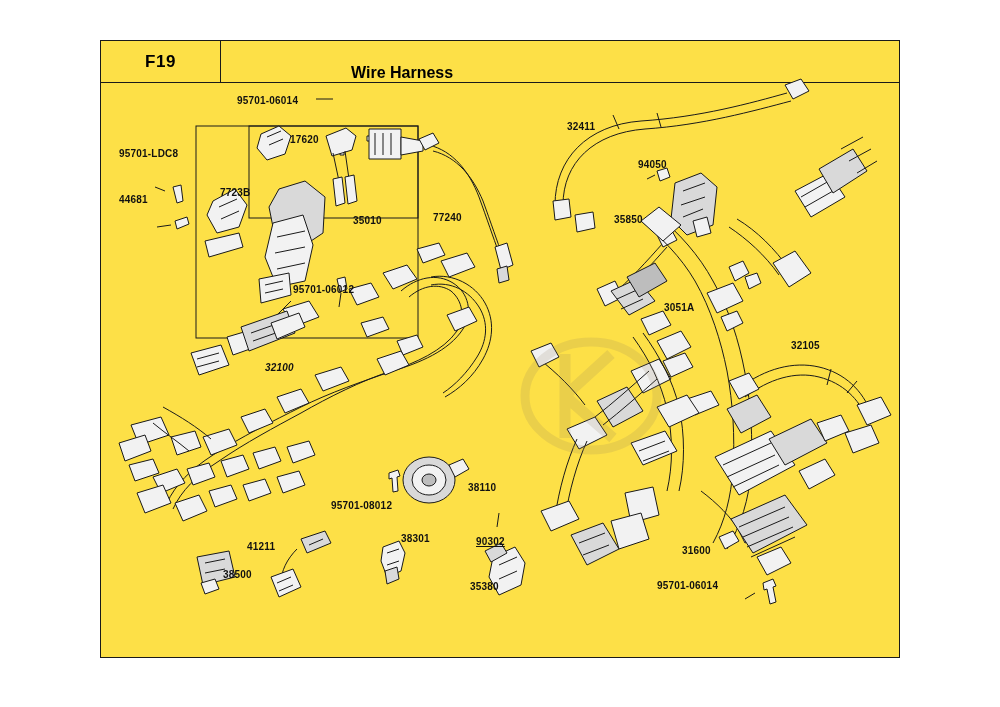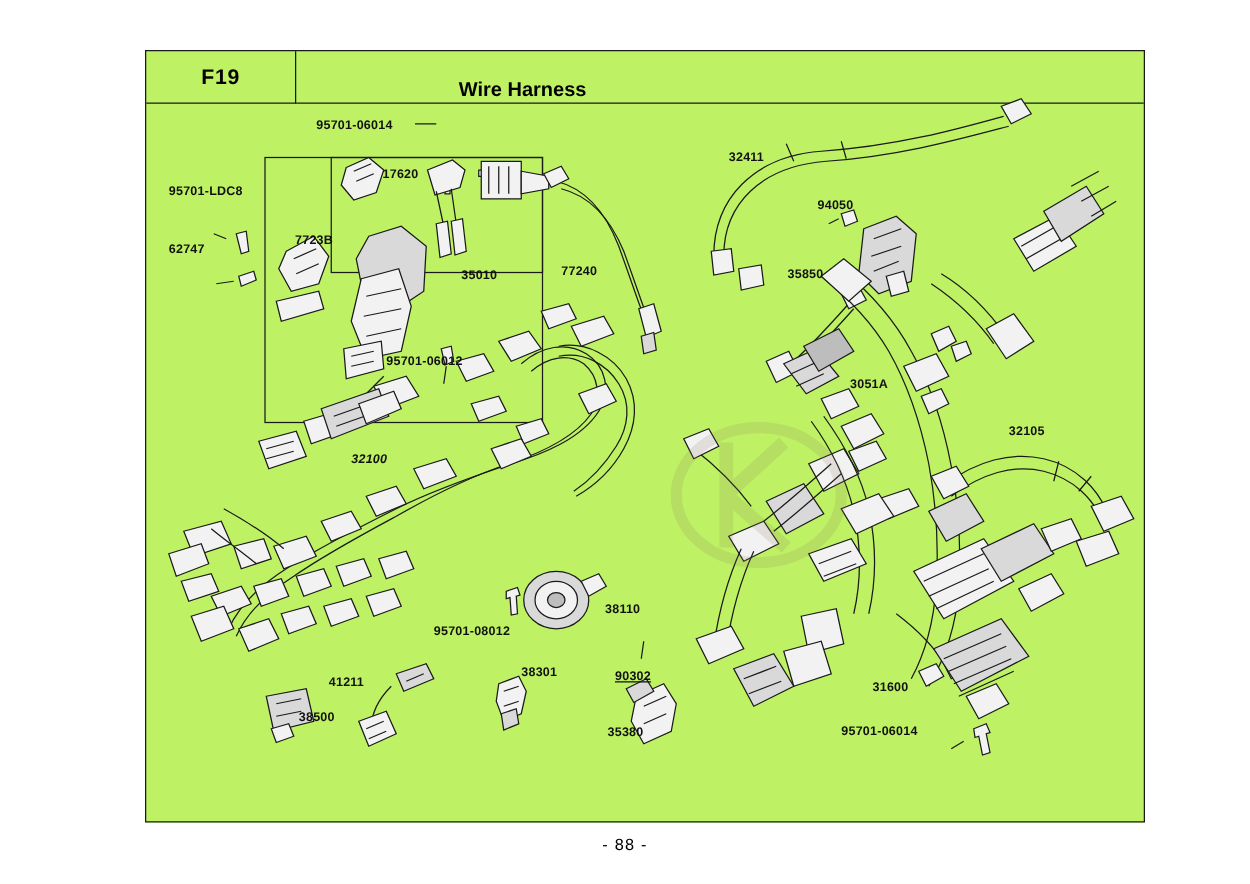--- a/index.html
+++ b/index.html
@@ -17,27 +17,27 @@
   }
   #page {
     position: absolute;
     left: 0; top: 0;
     width: 1000px;
     height: 707px;
   }
   
   #frame {
     position: absolute;
-    left: 116px;
+    left: 100px;
     top: 40px;
     width: 800px;
     height: 618px;
     border: 1.6px solid #1a1a1a;
     box-sizing: border-box;
-    background: #bef264;
+    background: #fde047;
   }
   
   #title-cell {
     position: absolute;
     left: 0;
     top: 0;
     width: 120px;
     height: 42px;
     border-right: 1.6px solid #1a1a1a;
     border-bottom: 1.6px solid #1a1a1a;
@@ -341,21 +341,21 @@
     <div id="watermark">
       <svg viewBox="0 0 260 150" width="260" height="150">
         <ellipse cx="130" cy="70" rx="66" ry="54" fill="none" stroke="#8c7a5c" stroke-width="9"></ellipse>
         <path d="M104 28 l0 84 M104 70 l46 -42 M104 70 l48 42" fill="none" stroke="#8c7a5c" stroke-width="11"></path>
       </svg>
     </div>
 
     <div class="label" style="left:136px; top:54px;">95701-06014</div>
     <div class="label" style="left:189px; top:93px;">17620</div>
     <div class="label" style="left:18px;  top:107px;">95701-LDC8</div>
-    <div class="label" style="left:18px;  top:153px;">62747</div>
+    <div class="label" style="left:18px;  top:153px;">44681</div>
     <div class="label" style="left:119px; top:146px;">7723B</div>
     <div class="label" style="left:252px; top:174px;">35010</div>
     <div class="label" style="left:332px; top:171px;">77240</div>
     <div class="label" style="left:466px; top:80px;">32411</div>
     <div class="label" style="left:537px; top:118px;">94050</div>
     <div class="label" style="left:513px; top:173px;">35850</div>
     <div class="label" style="left:192px; top:243px;">95701-06012</div>
     <div class="label" style="left:540px; top:261px;padding-left:23px;">3051A</div>
     <div class="label" style="left:690px; top:299px;">32105</div>
     <div class="label" style="left:164px; top:321px;font-style:italic;">32100</div>
@@ -364,15 +364,14 @@
     <div class="label" style="left:146px; top:500px;">41211</div>
     <div class="label" style="left:300px; top:492px;">38301</div>
     <div class="label" style="left:375px; top:495px;text-decoration:underline;">90302</div>
     <div class="label" style="left:581px; top:504px;">31600</div>
     <div class="label" style="left:122px; top:528px;">38500</div>
     <div class="label" style="left:352px; top:540px;margin-left:17px;">35380</div>
     <div class="label" style="left:556px; top:539px;">95701-06014</div>
 
   </div>
 
-  <div id="footer">- 88 -</div>
 
 </div>
 
 </body></html>

